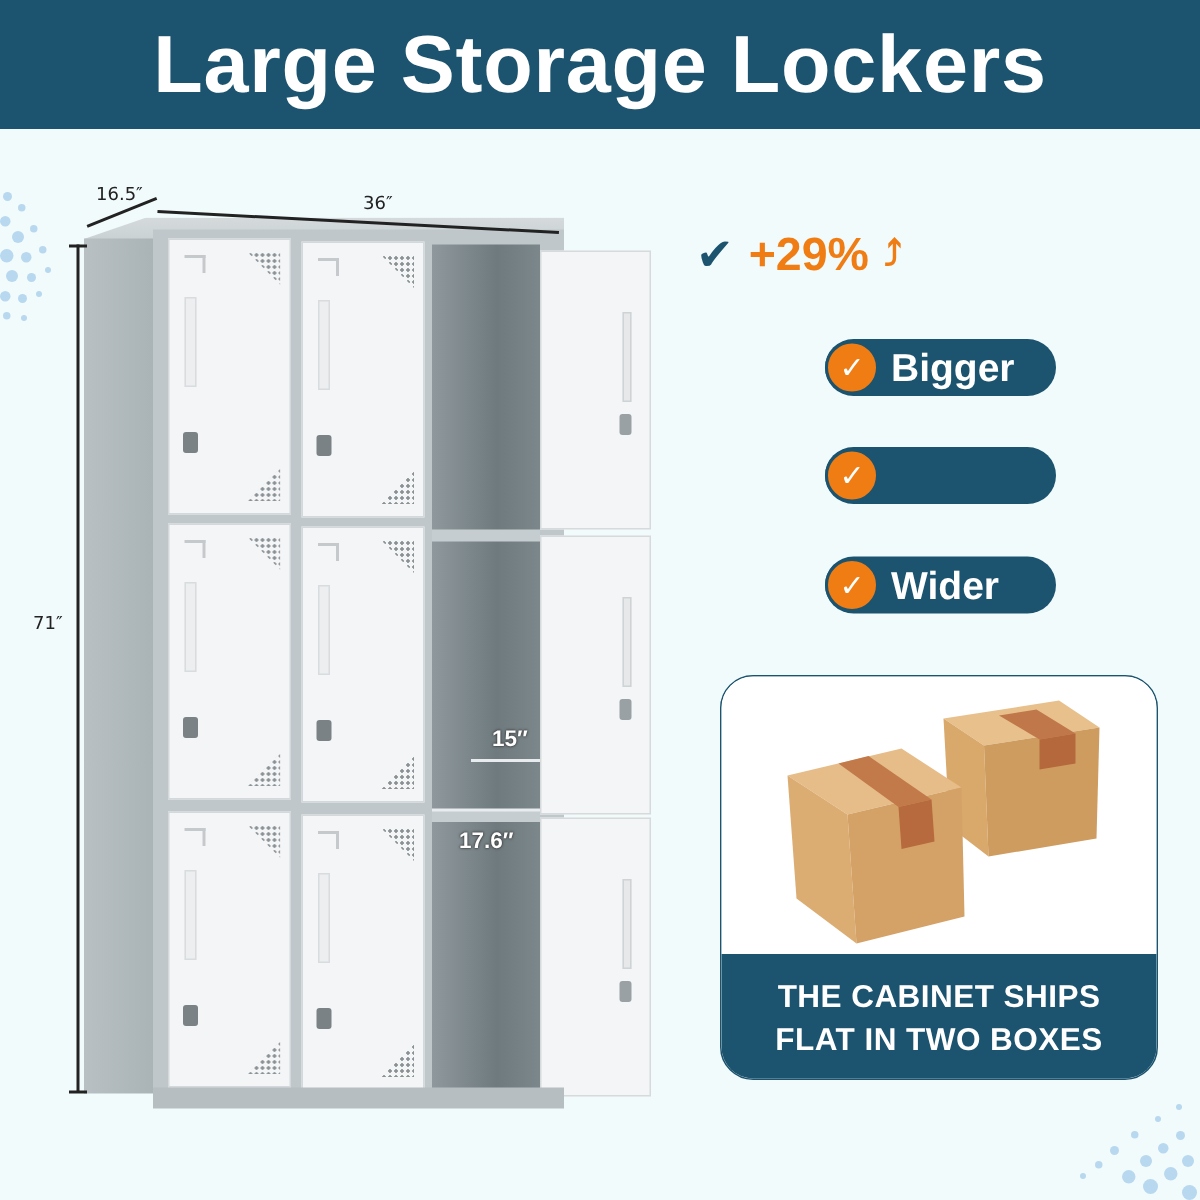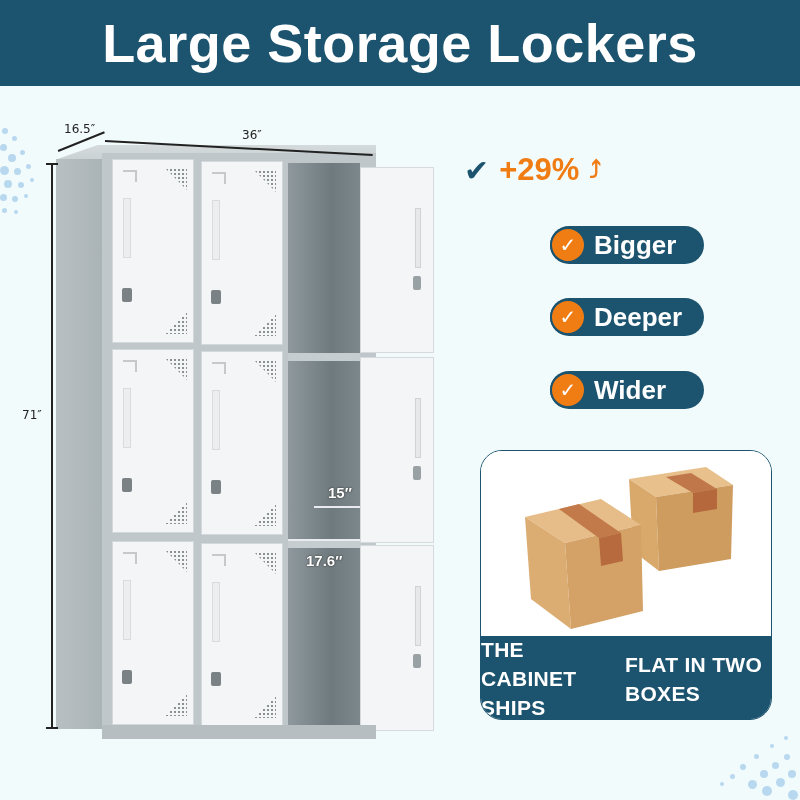--- a/index.html
+++ b/index.html
@@ -130,21 +130,21 @@
 
   .ship-card {
     position: absolute; left: 480px; top: 450px; width: 292px; height: 270px;
     border-radius: 22px; overflow: hidden;
     background: #fff; border: 1.5px solid #1c546f;
   }
   .ship-card .img-area { position: absolute; left: 0; top: 0; width: 100%; height: 185px; background: #fff; }
   .ship-card .caption {
     position: absolute; left: 0; top: 185px; width: 100%; height: 85px;
     background: #1c546f; color: #fff;
-    display: flex; align-items: center; justify-content: center;
+    display: flex; flex-direction: column; align-items: center; justify-content: center;
     font-size: 21px; font-weight: 700; line-height: 29px; letter-spacing: 0.3px;
   }
 </style>
 </head>
 <body>
 
 <div class="dots" style="left:0;top:110px;width:60px;height:150px;">
   <span style="left:2px;top:18px;width:6px;height:6px;"></span>
   <span style="left:12px;top:26px;width:5px;height:5px;"></span>
   <span style="left:0;top:34px;width:7px;height:7px;"></span>
@@ -270,21 +270,20 @@
   <span class="pct">+29%</span>
   <span class="arrow">⤴</span>
 </div>
 
 <div class="pill" style="top:226px;">
   <span class="badge">✓</span>
   <span class="text">Bigger</span>
 </div>
 <div class="pill" style="top:298px;">
   <span class="badge">✓</span>
-  <span class="text">Deeper</span>
 </div>
 <div class="pill" style="top:371px;">
   <span class="badge">✓</span>
   <span class="text">Wider</span>
 </div>
 
 <div class="ship-card">
   <div class="img-area">
     <svg width="292" height="185" viewBox="0 0 292 185">
 

